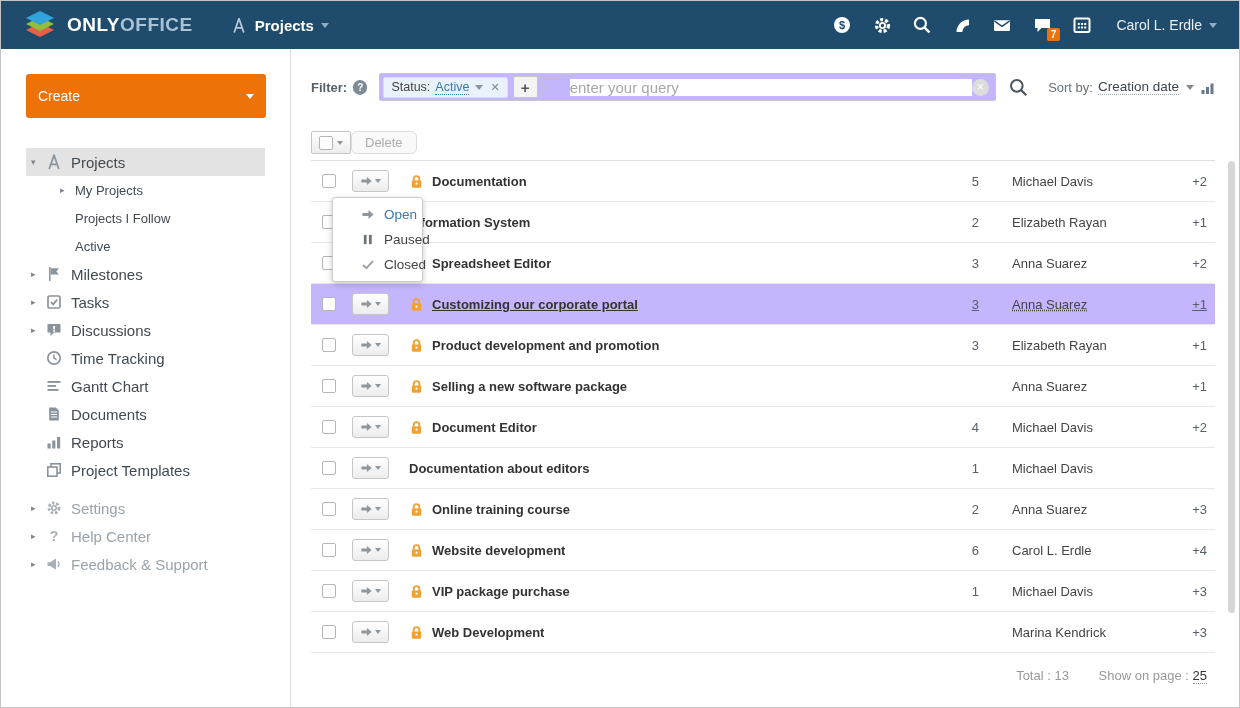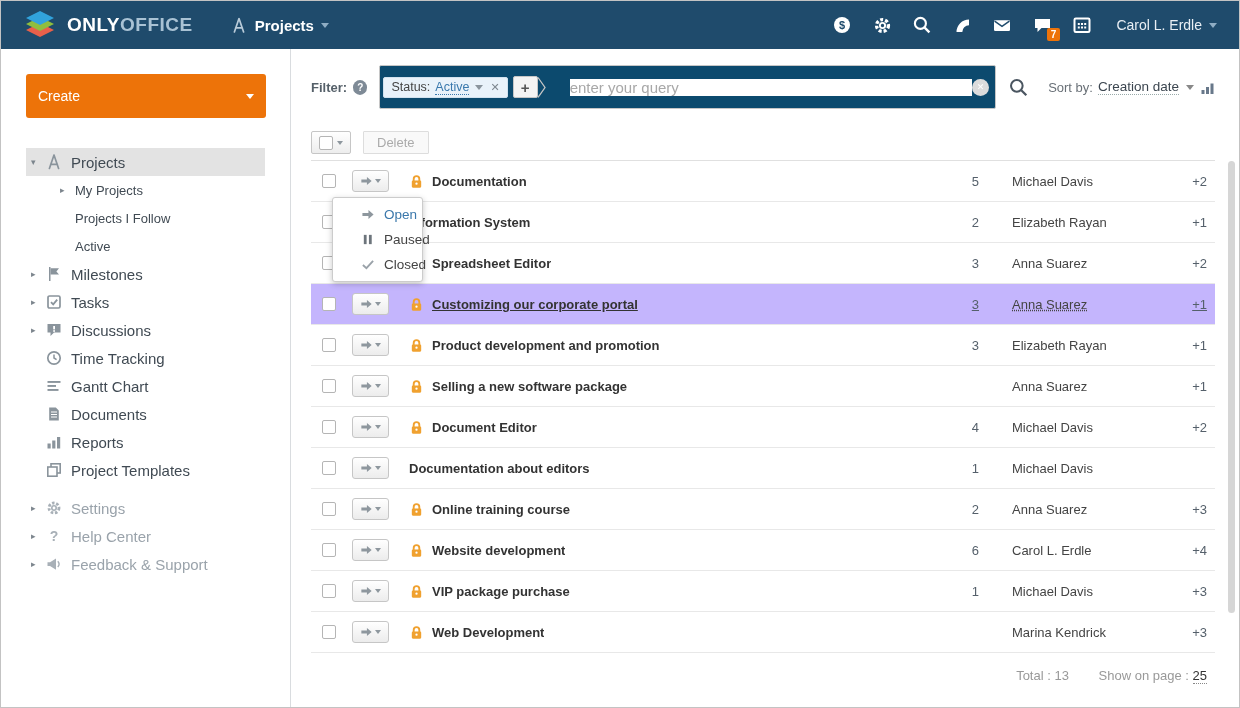--- a/index.html
+++ b/index.html
@@ -35,42 +35,42 @@
   .side-item.gap { margin-top:10px; }
   .tw { width:15px; font-size:9px; color:#7c858d; flex-shrink:0; }
   .si { width:16px; height:16px; color:#8a949c; margin-right:9px; flex-shrink:0; }
   .lab { white-space:nowrap; }
 
   
   .main { flex:1; position:relative; padding:24px 24px 0 20px; min-width:0; }
   .filter-row { display:flex; align-items:center; height:28px; }
   .filter-label { font-size:13px; color:#556069;font-weight:bold; }
   .help-badge { width:15px; height:15px; border-radius:50%; background:#7e8a96; color:#fff; font-size:10px; font-weight:bold; display:inline-flex; align-items:center; justify-content:center; margin-left:6px; cursor:pointer; }
-  .filter-box { width:646px; height:44px; border:1px solid #c6c6c6; border-radius:2px; background:#0c4a6e; margin-left:12px; display:flex; align-items:center; padding:0 6px 0 3px; }
+  .filter-box { width:646px; height:28px; border:1px solid #c6c6c6; border-radius:2px; background:#c4b5fd; margin-left:12px; display:flex; align-items:center; padding:0 6px 0 3px; }
   .chip { display:flex; align-items:center; height:21px; background:#e9f2fa; border:1px solid #d2e2ef; border-radius:2px; padding:0 7px; font-size:12.5px; color:#444; white-space:nowrap; }
   .chip-value { color:#3a79ad; border-bottom:1px dotted #3a79ad; margin-left:5px; cursor:pointer; }
   .chip .caret { border-top-color:#8a949d; margin-left:6px; cursor:pointer; }
   .chip-close { color:#7d868f; font-size:11px; font-weight:bold; margin-left:7px; cursor:pointer; }
   .add-filter { width:25px; height:22px; border:1px solid #c6c6c6; background:#f4f4f4; border-radius:2px; margin-left:5px; font-size:15px; font-weight:bold; color:#555; cursor:pointer; font-family:inherit; line-height:1; }
   .add-chevron { margin-left:-1px; flex-shrink:0; }
   .filter-input { flex:1; border:none; outline:none; font-size:15px; color:#444; margin-left:24px; min-width:0; font-family:inherit; }
   .filter-input::placeholder { color:#a8a8a8; }
   .clear-circle { width:17px; height:17px; border-radius:50%; background:#dcdcdc; color:#fff; font-size:9px; font-weight:bold; display:inline-flex; align-items:center; justify-content:center; cursor:pointer; flex-shrink:0; }
   .search-btn { margin-left:13px; cursor:pointer; display:flex; }
   .sort-block { margin-left:20px; display:flex; align-items:center; font-size:13px; color:#697077; white-space:nowrap; }
   .sort-value { color:#3c4650; font-size:13.5px; border-bottom:1px dotted #9aa; margin-left:5px; cursor:pointer; }
   .sort-block .caret { border-top-color:#888; cursor:pointer; }
   .sort-dir { margin-left:7px; cursor:pointer; display:flex; }
 
   
   .toolbar { margin-top:30px; display:flex; align-items:center; }
   .chk { width:14px; height:14px; border:1px solid #b5b5b5; border-radius:2px; background:#fff; display:inline-block; cursor:pointer; flex-shrink:0; }
   .combo-check { width:40px; height:23px; border:1px solid #c6c6c6; border-radius:2px; background:linear-gradient(#fff,#ededed); display:flex; align-items:center; justify-content:center; gap:4px; cursor:pointer; }
   .combo-check .caret { border-top-width:4px; border-left-width:3.5px; border-right-width:3.5px; border-top-color:#8e979e; margin-left:0; }
-  .delete-btn { height:23px; margin-left:12px; padding:0 13px; border:1px solid #ddd; background:#f9f9f9; border-radius:1px; color:#ababab; font-size:13px; font-family:inherit; }
+  .delete-btn { height:23px; margin-left:0; padding:0 13px; border:1px solid #ddd; background:#f9f9f9; border-radius:6px; color:#ababab; font-size:13px; font-family:inherit; }
 
   
   .list { margin-top:6px; border-top:1px solid #e0e0e0; }
   .row { height:41px; display:flex; align-items:center; border-bottom:1px solid #e8e8e8; }
   .row .chk { margin-left:11px; }
   .status-btn { width:37px; height:22px; margin-left:16px; border:1px solid #c6c6c6; border-radius:3px; background:linear-gradient(#fff,#ececec); display:flex; align-items:center; justify-content:center; gap:2px; cursor:pointer; flex-shrink:0; }
   .arr { width:13px; height:12px; color:#8e979e; }
   .sc { width:0; height:0; border-left:3.5px solid transparent; border-right:3.5px solid transparent; border-top:4px solid #8e979e; }
   .cell-main { flex:1; display:flex; align-items:center; margin-left:20px; min-width:0; }
   .lock { width:15px; height:15px; margin-right:8px; flex-shrink:0; }

